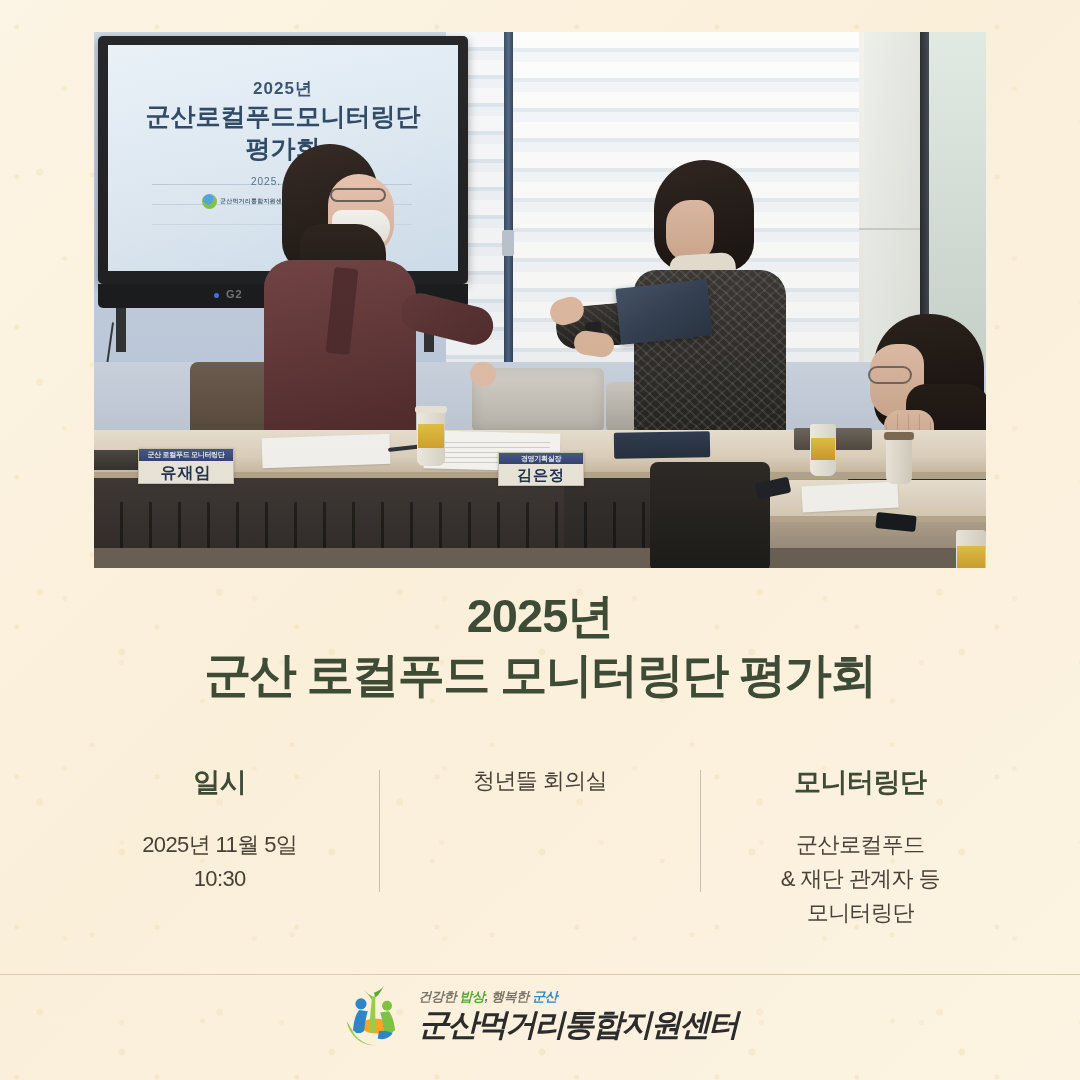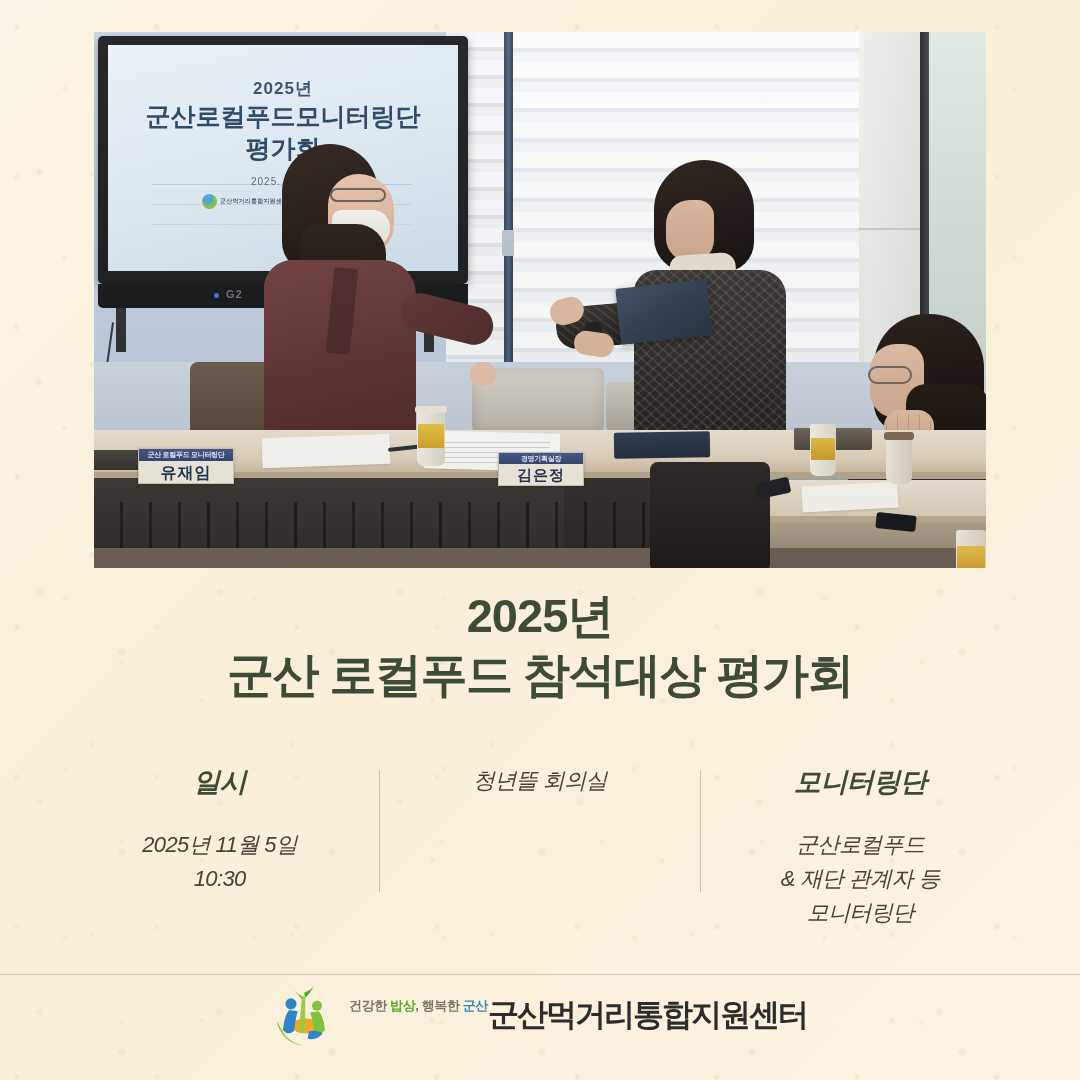--- a/index.html
+++ b/index.html
@@ -287,36 +287,36 @@
         background:linear-gradient(180deg, rgba(255,252,245,.07), rgba(40,35,28,.07));
         pointer-events:none; }
 
   
   #title { position:absolute; left:0; top:588px; width:1080px; text-align:center;
            color:#3e4c36; }
   #title .l1 { font-size:47px; font-weight:bold; line-height:56px; letter-spacing:-1px; }
   #title .l2 { font-size:47px; font-weight:bold; line-height:62px; letter-spacing:-1.5px; }
 
   #info { position:absolute; left:60px; top:764px; width:960px;
-          display:flex; align-items:flex-start;font-style:italic; }
+          display:flex; align-items:flex-start; }
   .col { flex:1; text-align:center; position:relative; }
   .col .head { color:#3e4c36; font-size:27px; font-weight:bold;
                letter-spacing:-.5px; margin-bottom:28px; }
   .col .body { color:#4a4136; font-size:22px; line-height:34px; letter-spacing:-.6px; }
   .vdiv { width:0; border-left:1px solid #cbbfae; height:122px; margin-top:6px; }
 
   
   #hr { position:absolute; left:0; top:974px; width:1080px; height:1px;
         background:#d8c9b2; }
 
   #footer { position:absolute; left:0; top:984px; width:1080px;
             display:flex; justify-content:center; align-items:center; gap:14px; }
 
   .logo-mark { position:relative; width:62px; height:62px; flex:0 0 auto; }
-  .logo-text { display:flex; flex-direction:row; }
+  .logo-text { display:flex; flex-direction:column;font-style:italic; }
   .tag { font-size:13px; font-weight:bold; letter-spacing:-.4px; margin-bottom:1px; }
   .tag .g  { color:#7b7468; }
   .tag .gr { color:#57a92f; }
   .tag .bl { color:#2e86c8; }
   .org { font-size:31px; font-weight:bold; color:#2c2c2c; letter-spacing:-2px; line-height:36px; }
   .eng { font-size:13px; color:#8d877c; letter-spacing:.3px; margin-top:1px; }
 </style>
 </head>
 <body>
 
@@ -438,21 +438,21 @@
     <div class="np" id="np2">
       <div class="top">경영기획실장</div>
       <div class="name">김은정</div>
     </div>
 
     <div class="ph photo-grade"></div>
   </div>
 
   <div id="title">
     <div class="l1">2025년</div>
-    <div class="l2">군산 로컬푸드 참석대상 평가회</div>
+    <div class="l2">군산 로컬푸드 모니터링단 평가회</div>
   </div>
 
   <div id="info">
 
     <div class="col">
       <div class="head">일시</div>
       <div class="body">
         <div>2025년 11월 5일</div>
         <div>10:30</div>
       </div>

